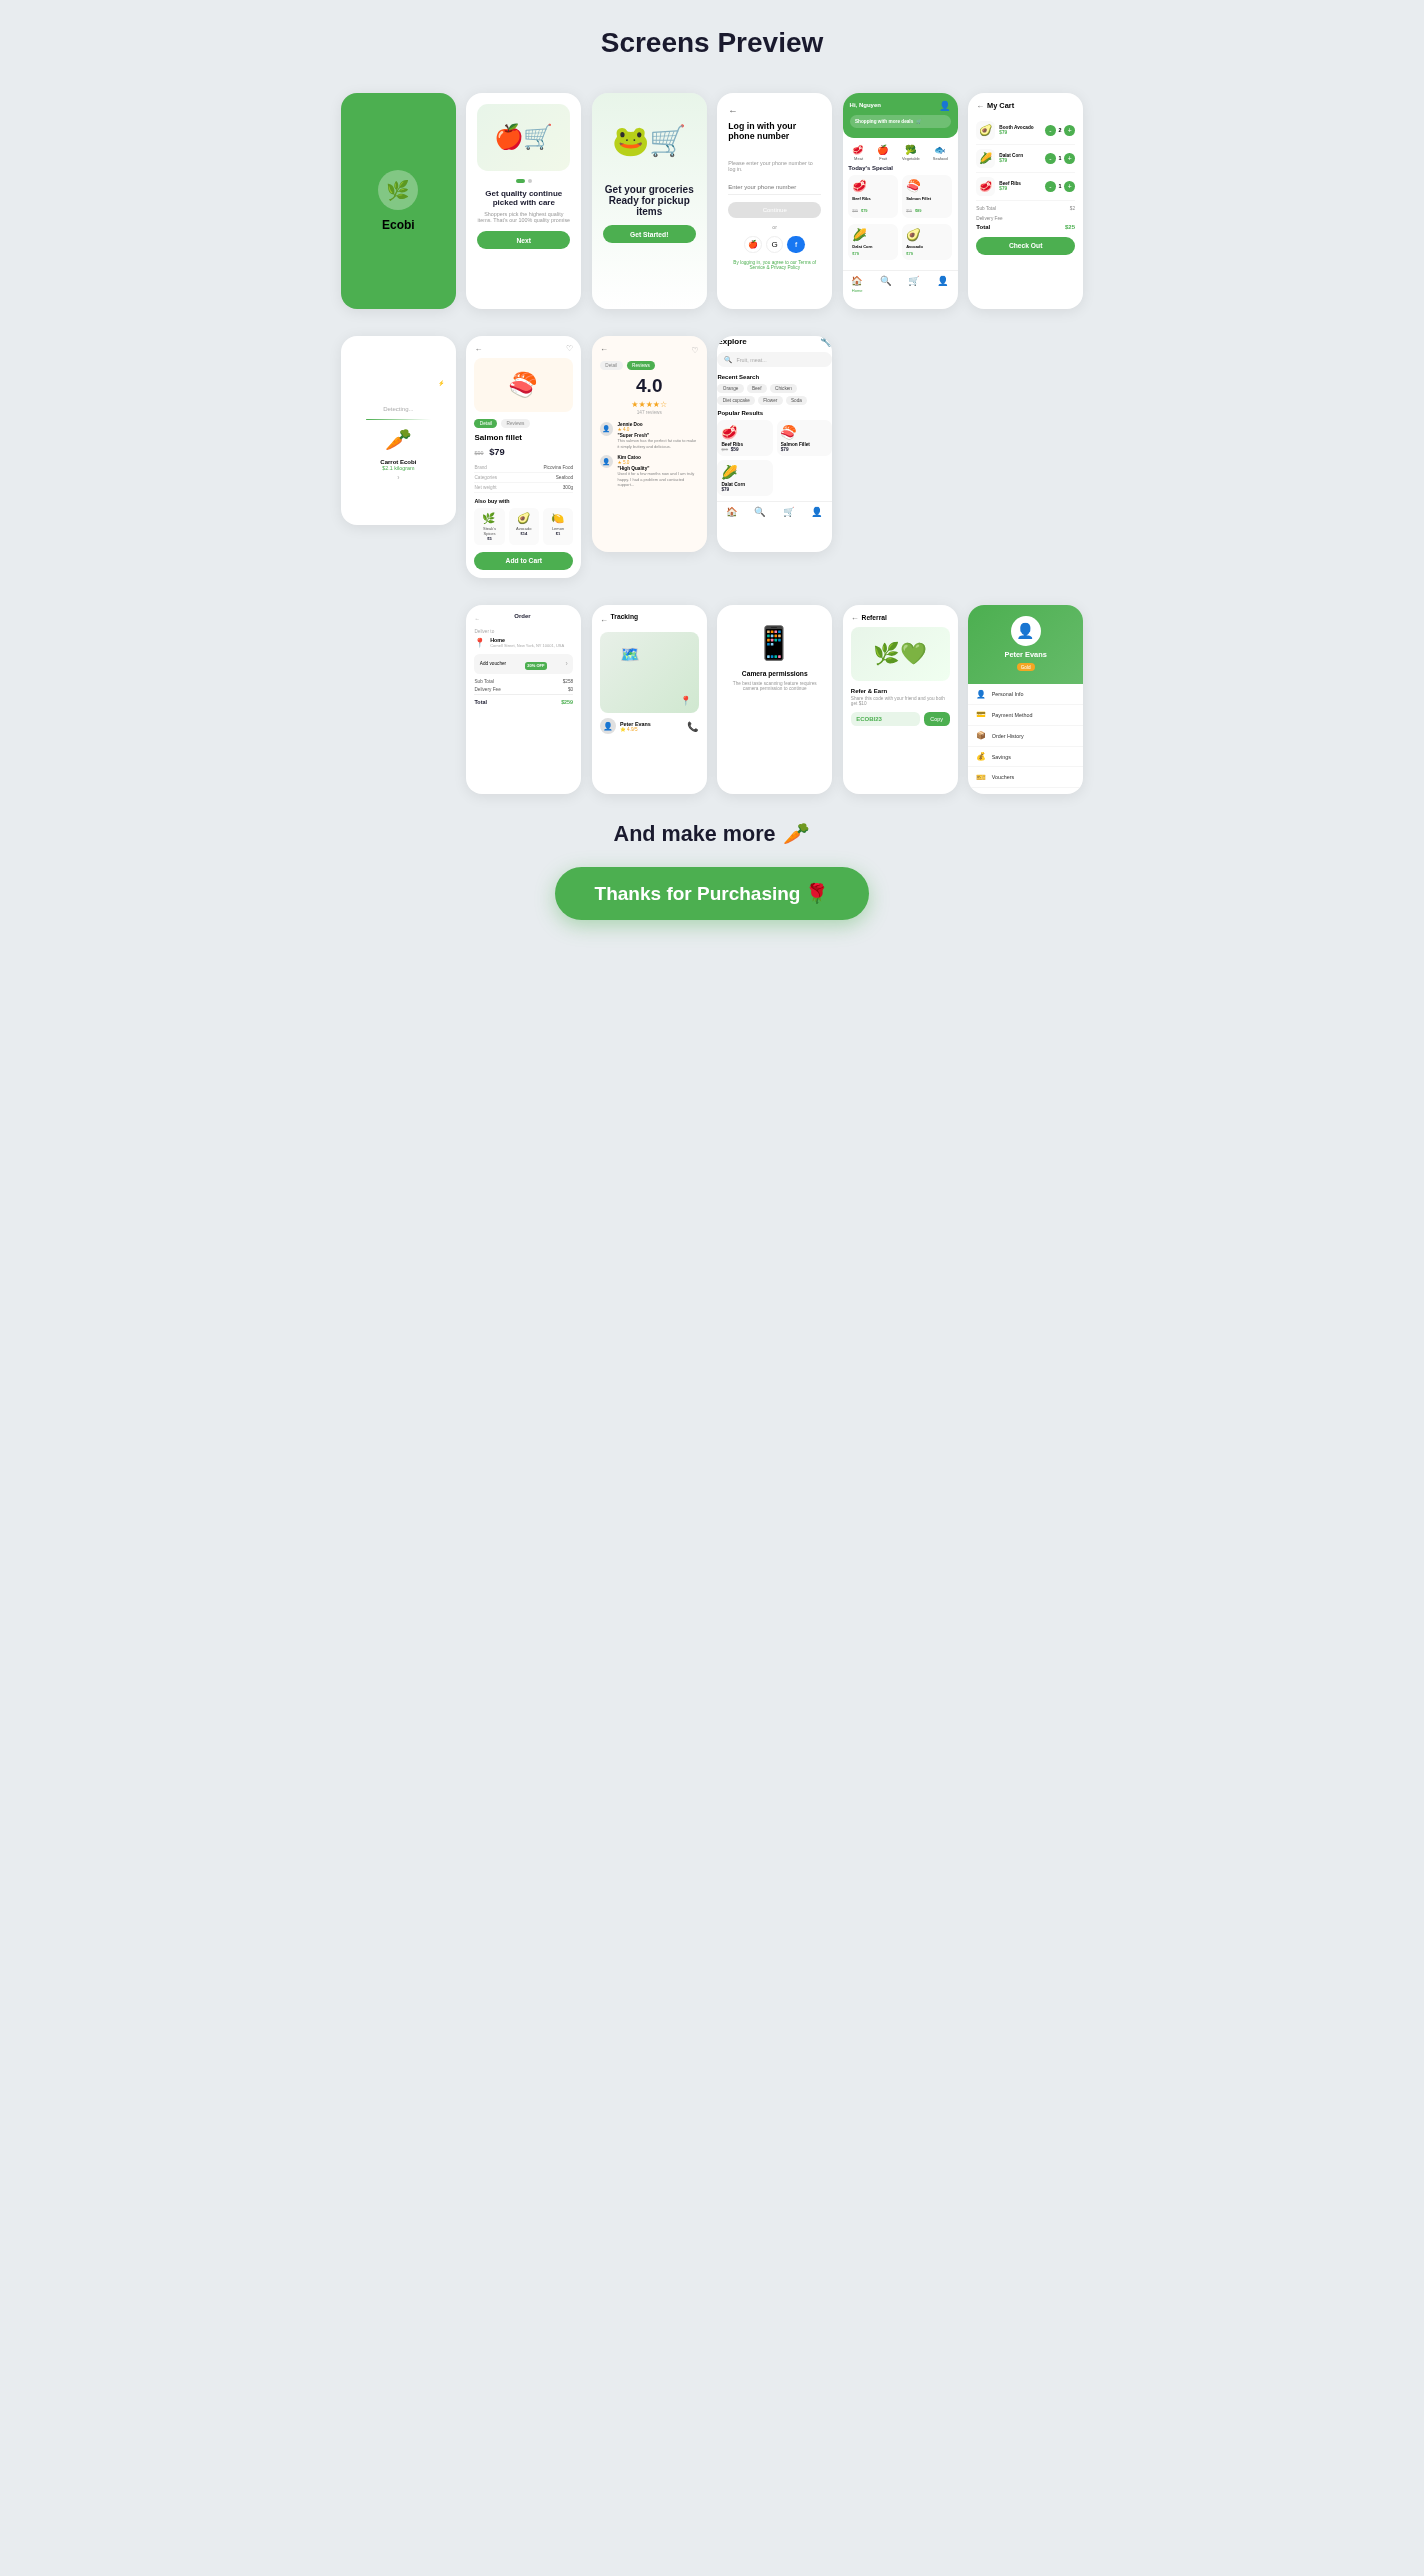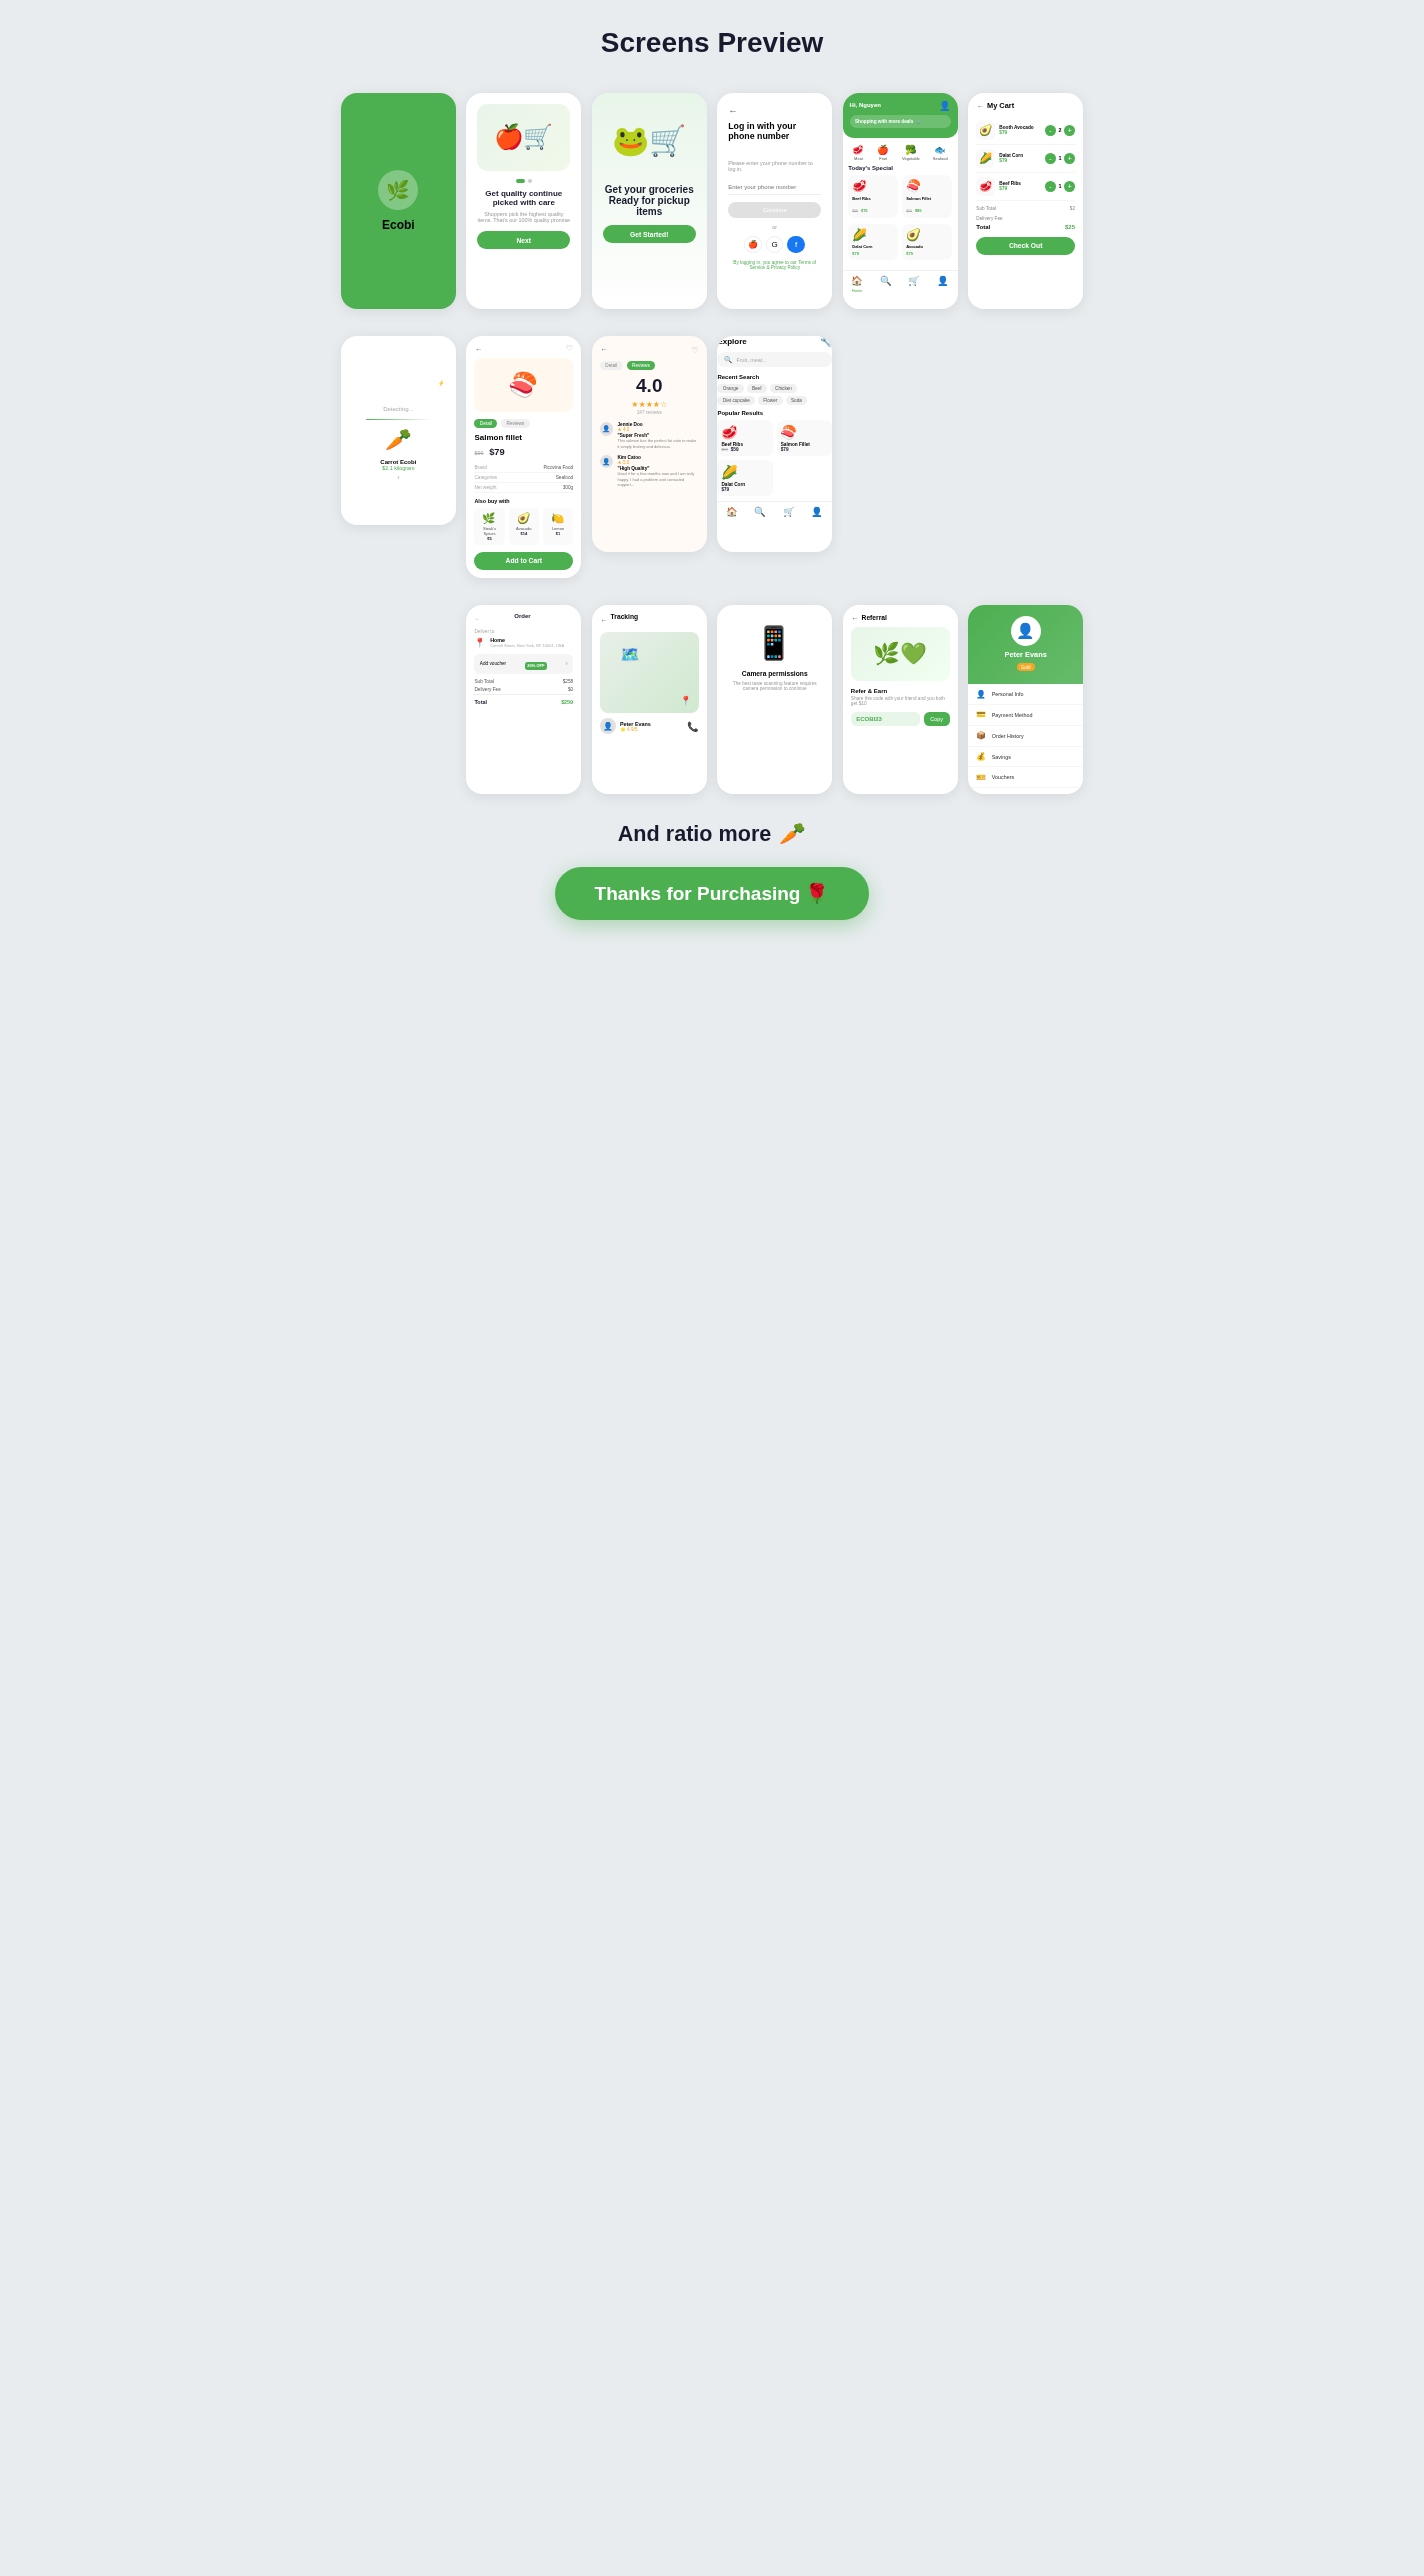--- a/index.html
+++ b/index.html
@@ -784,18 +784,18 @@
     </div>
     <div class="profile-menu-item">
       <span class="profile-menu-icon">🎫</span>
       <span class="profile-menu-label">Vouchers</span>
     </div>
   </div>
 
 </div>
 
 <div class="and-more">
-  <span>And ratio more</span>
+  <span>And make more</span>
   <span>🥕</span>
 </div>
 
 <button class="thanks-btn">Thanks for Purchasing 🌹</button>
 
 
 </body></html>

